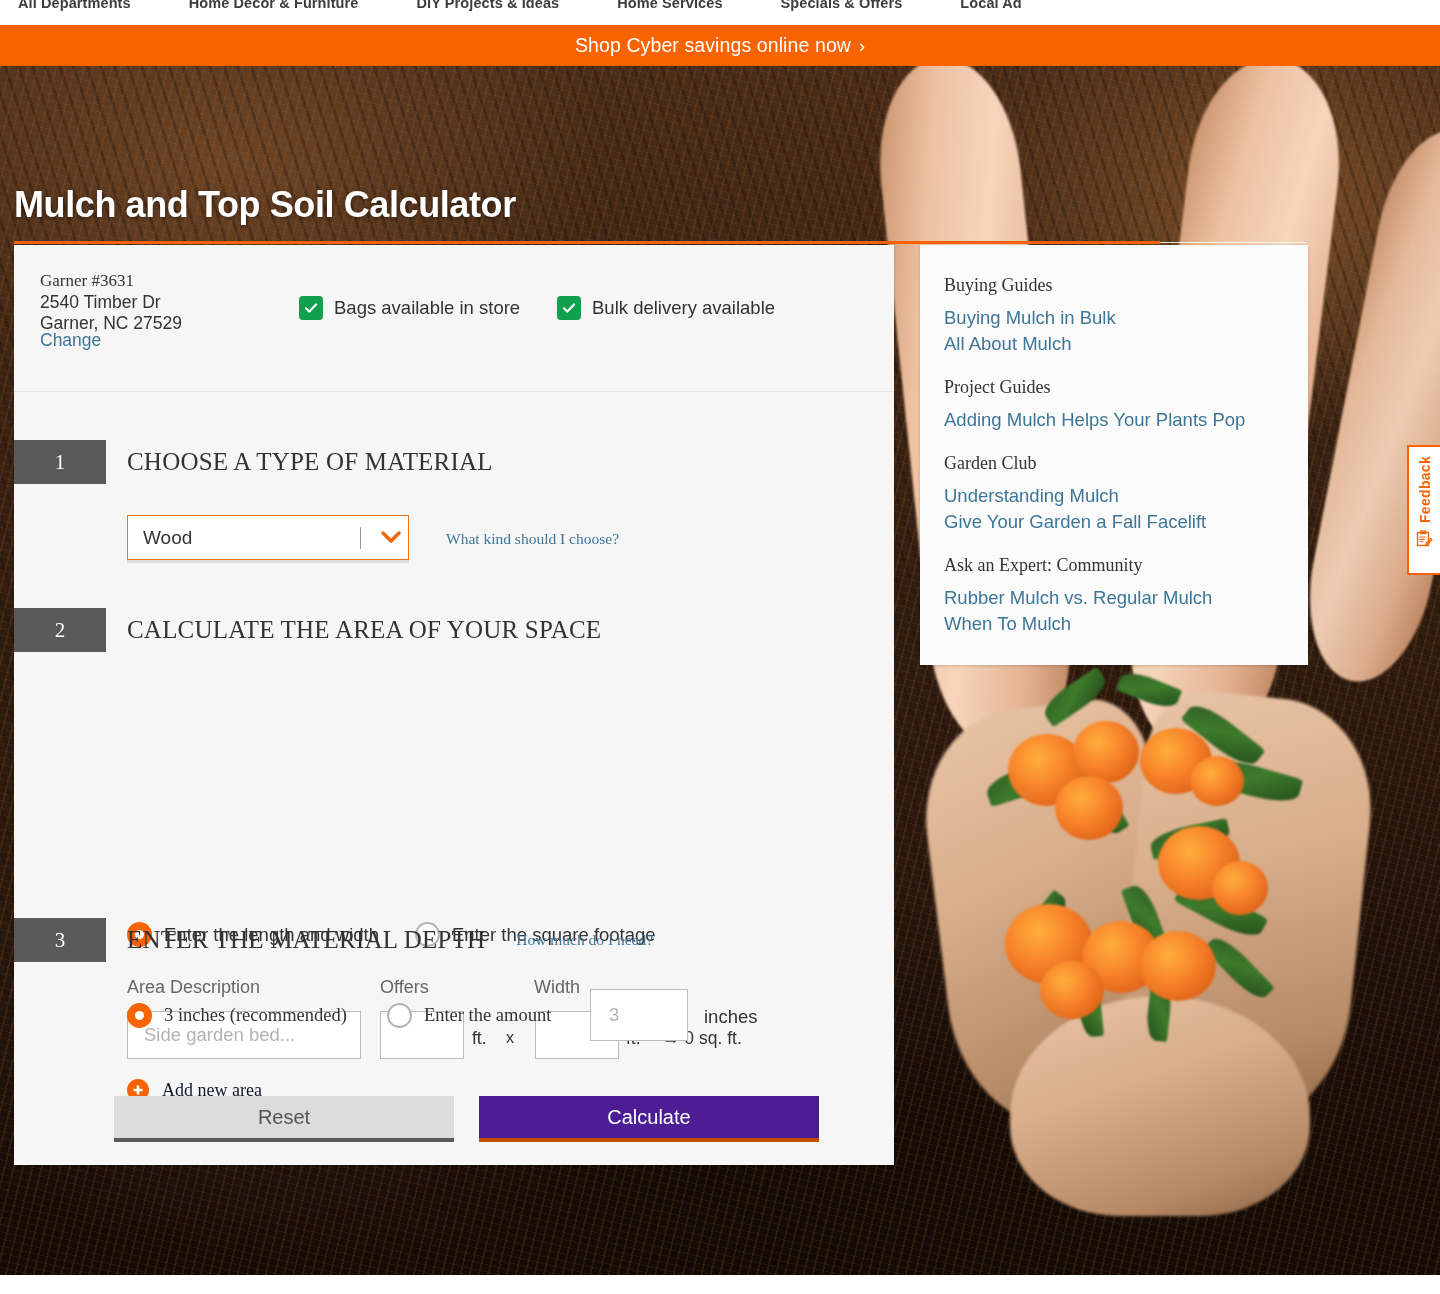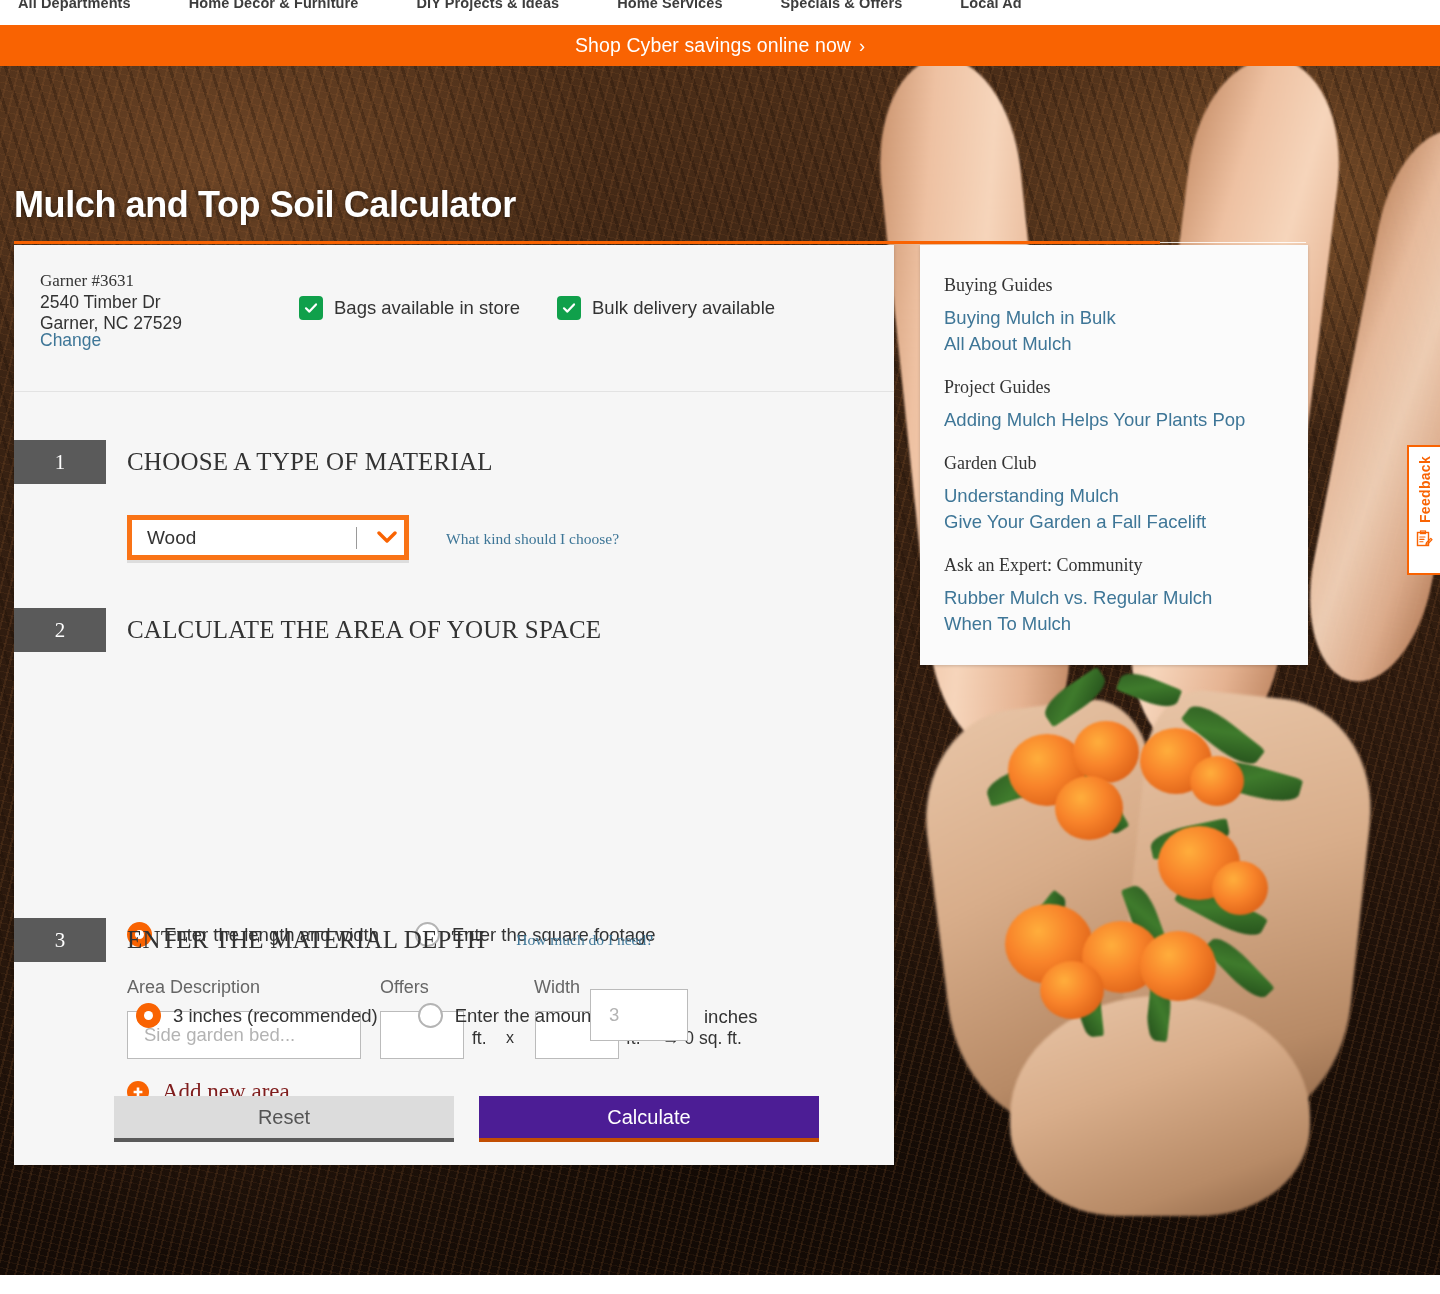--- a/index.html
+++ b/index.html
@@ -260,21 +260,21 @@
   .step-1 { top: 195px; }
   .step-2 { top: 363px; }
   .step-3 { top: 673px; }
 
   
   .select-wrap {
     position: absolute;
     left: 113px; top: 270px;
     width: 282px; height: 45px;
     background: #ffffff;
-    border: 5px solid #f97316;
+    border: 1px solid #f97316;
     box-shadow: 0 3px 0 #dddddd;
     display: flex;
     align-items: center;
     cursor: pointer;
   }
   .select-value {
     font-size: 19px;
     color: #333333;
     padding-left: 15px;
     flex: 1;
@@ -379,27 +379,27 @@
     width: 22px; height: 22px;
     border-radius: 50%;
     background: #f96302;
     display: flex;
     align-items: center;
     justify-content: center;
     flex: none;
   }
   .add-area-label {
     font-family: "Liberation Serif", serif;
-    font-size: 23px;
-    color: #7f1d1d;
+    font-size: 18px;
+    color: #0f172a;
     margin-left: 13px;
   }
 
   
-  .depth-radios { left: 122px; top: 758px; }
+  .depth-radios { left: 113px; top: 758px; font-family: Liberation Serif, serif; }
   .depth-radios .radio-opt + .radio-opt { margin-left: 40px; }
   .tf-depth {
     position: absolute;
     left: 576px; top: 744px; width: 98px; height: 52px;
   }
   .tf-depth input { padding: 0 18px; }
   .depth-unit {
     position: absolute;
     left: 690px; top: 761px;
     font-size: 18.5px;

